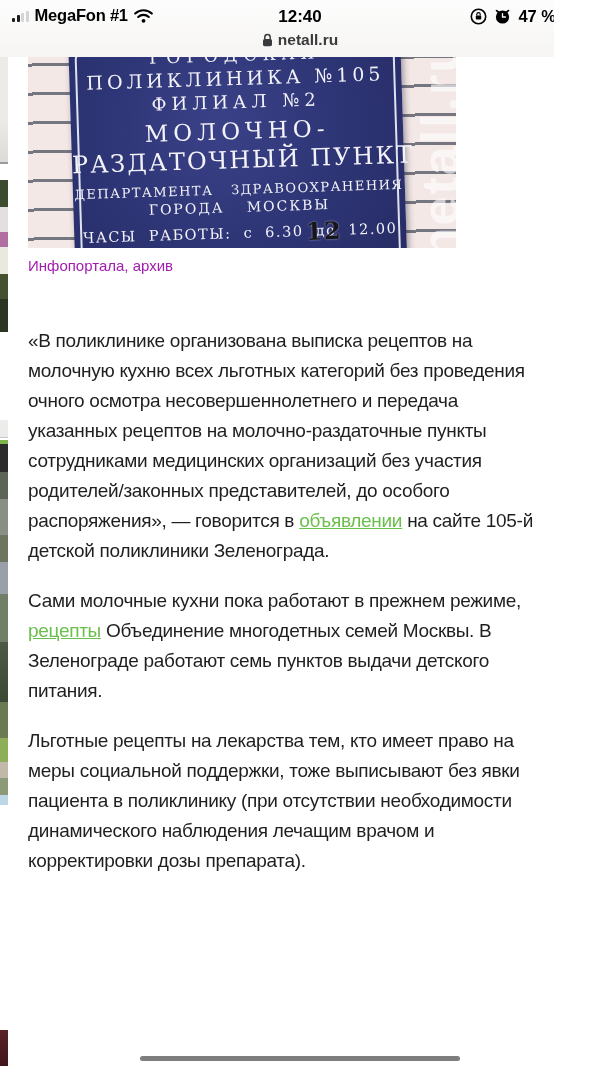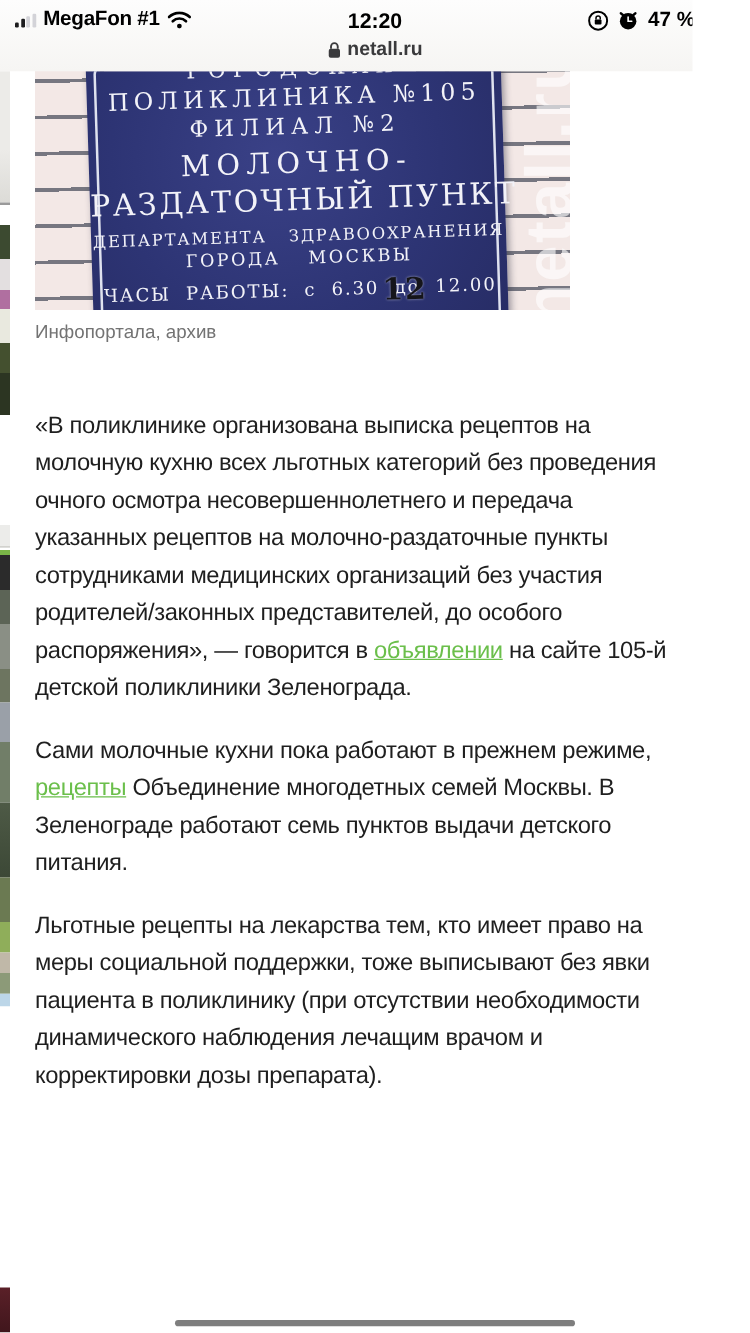--- a/index.html
+++ b/index.html
@@ -50,21 +50,21 @@
   .sl5{font-size:24px;letter-spacing:2px;margin-top:2px;}
   .sl6{font-size:13px;letter-spacing:1.5px;word-spacing:12px;margin-top:8px;}
   .sl7{font-size:14px;letter-spacing:2px;word-spacing:16px;margin-top:2px;}
   .sl8{font-size:14.5px;letter-spacing:1.5px;word-spacing:6px;margin-top:10px;position:relative;}
   .overlay-12{position:absolute;right:64px;top:-6px;color:#15151a;font-size:24px;font-weight:700;
     font-family:"DejaVu Serif",serif;text-shadow:0 0 2px rgba(255,255,255,.6);}
   .watermark{position:absolute;left:262px;top:-58px;width:300px;height:300px;z-index:3;
     display:flex;align-items:center;justify-content:center;transform:rotate(-90deg);pointer-events:none;}
   .watermark span{font-size:52px;font-weight:700;color:rgba(255,255,255,.62);letter-spacing:2px;
     font-family:"Liberation Sans",sans-serif;}
-  .caption{margin-top:9px;font-size:15px;color:#737373;}
+  .caption{margin-top:9px;font-size:15px;color:#a21caf;}
   .article p{margin:20px 0 0 0;font-size:19px;line-height:30px;color:#1f1f1f;letter-spacing:-.3px;}
   .article p:first-of-type{margin-top:52px;}
   a.green-link{color:#6bbf4b;text-decoration:underline;text-decoration-color:#6bbf4b;cursor:pointer;}
 
   
   .left-strip{position:absolute;left:0;top:57px;width:8px;height:1009px;z-index:6;}
   .ls{position:absolute;left:0;width:8px;}
   .ls-img1{top:0;height:105px;background:linear-gradient(#ecebe8 60%,#dcdbd7);border-bottom:2px solid #9a9a9a;}
   .ls-flowers{top:123px;height:152px;background:linear-gradient(#3c4a30 0 18%,#e3dfe0 18% 34%,#b06fa0 34% 44%,#e9e9df 44% 62%,#44502f 62% 78%,#2c3522 78% 100%);}
   .ls-box{top:363px;height:17px;background:#ececea;border-bottom:1px solid #c9c9c5;}
@@ -128,21 +128,21 @@
           </span>
         <span class="carrier">MegaFon #1</span>
         <span>
           <svg width="19" height="14" viewBox="0 0 19 14">
             <path d="M1.2 4.6 A12 12 0 0 1 17.8 4.6" fill="none" stroke="#000" stroke-width="2.1" stroke-linecap="round"></path>
             <path d="M4.2 8.0 A7.6 7.6 0 0 1 14.8 8.0" fill="none" stroke="#000" stroke-width="2.1" stroke-linecap="round"></path>
             <circle cx="9.5" cy="11.8" r="1.9" fill="#000"></circle>
           </svg>
         </span>
       </div>
-      <div class="time">12:20</div>
+      <div class="time">12:40</div>
       <div class="right-cluster">
         <span>
           <svg width="17" height="17" viewBox="0 0 17 17">
             <circle cx="8.5" cy="8.5" r="7.2" fill="none" stroke="#000" stroke-width="1.6"></circle>
             <rect x="5.8" y="7.6" width="5.4" height="4" rx="0.8" fill="#000"></rect>
             <path d="M6.8 7.6 V6.4 a1.7 1.7 0 0 1 3.4 0 V7.6" fill="none" stroke="#000" stroke-width="1.2"></path>
           </svg>
         </span>
         <span>
           <svg width="17" height="17" viewBox="0 0 17 17">

